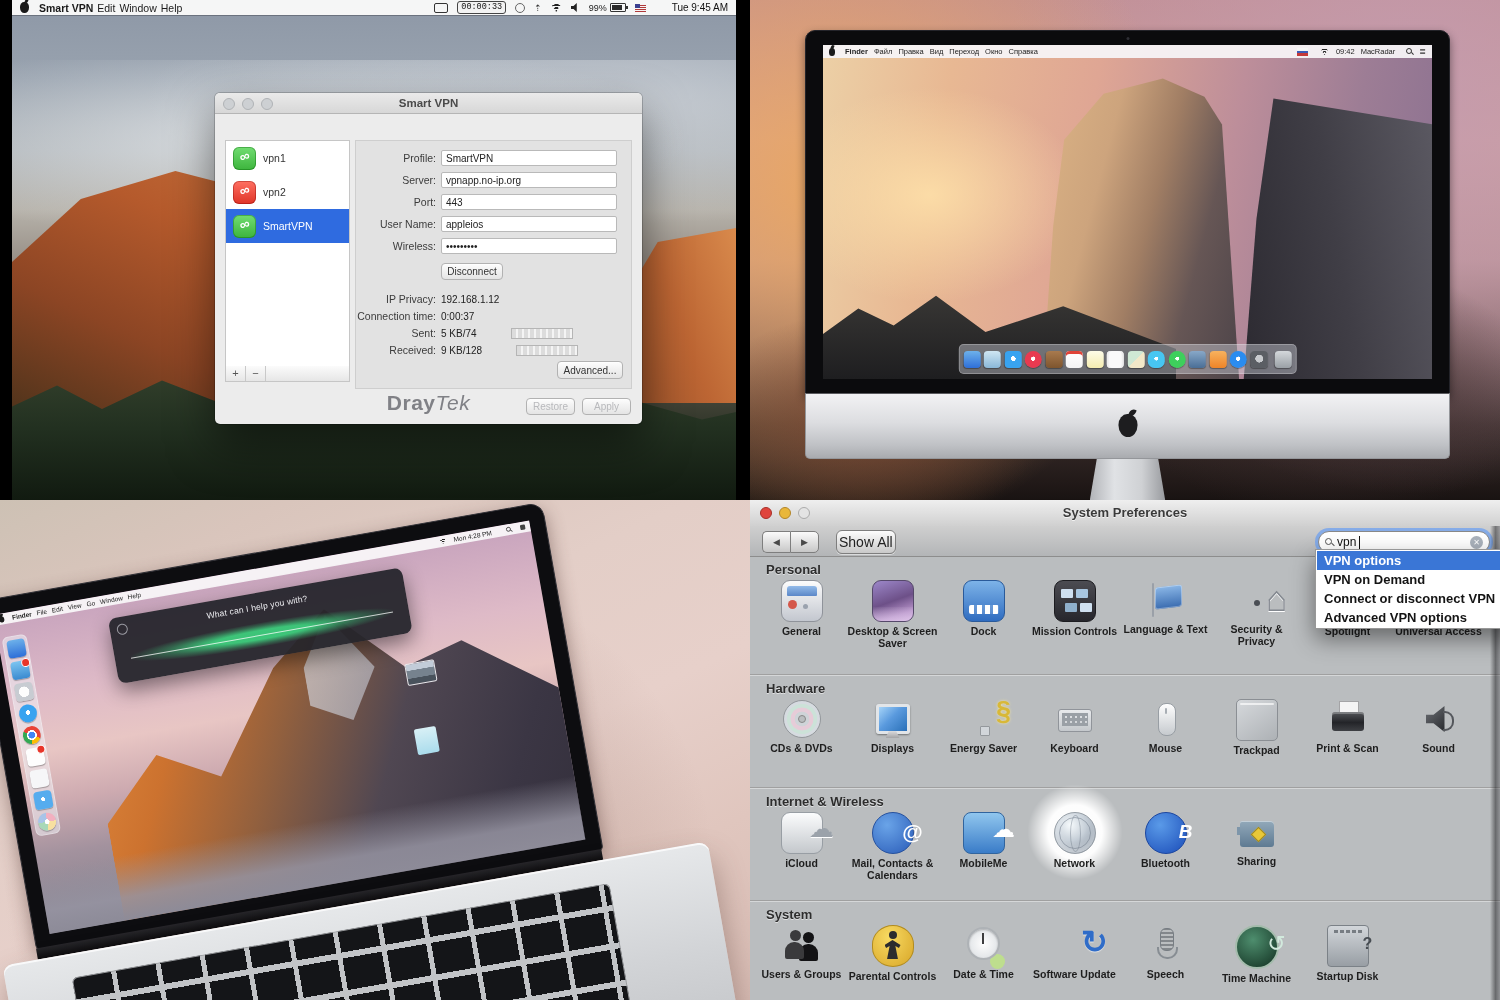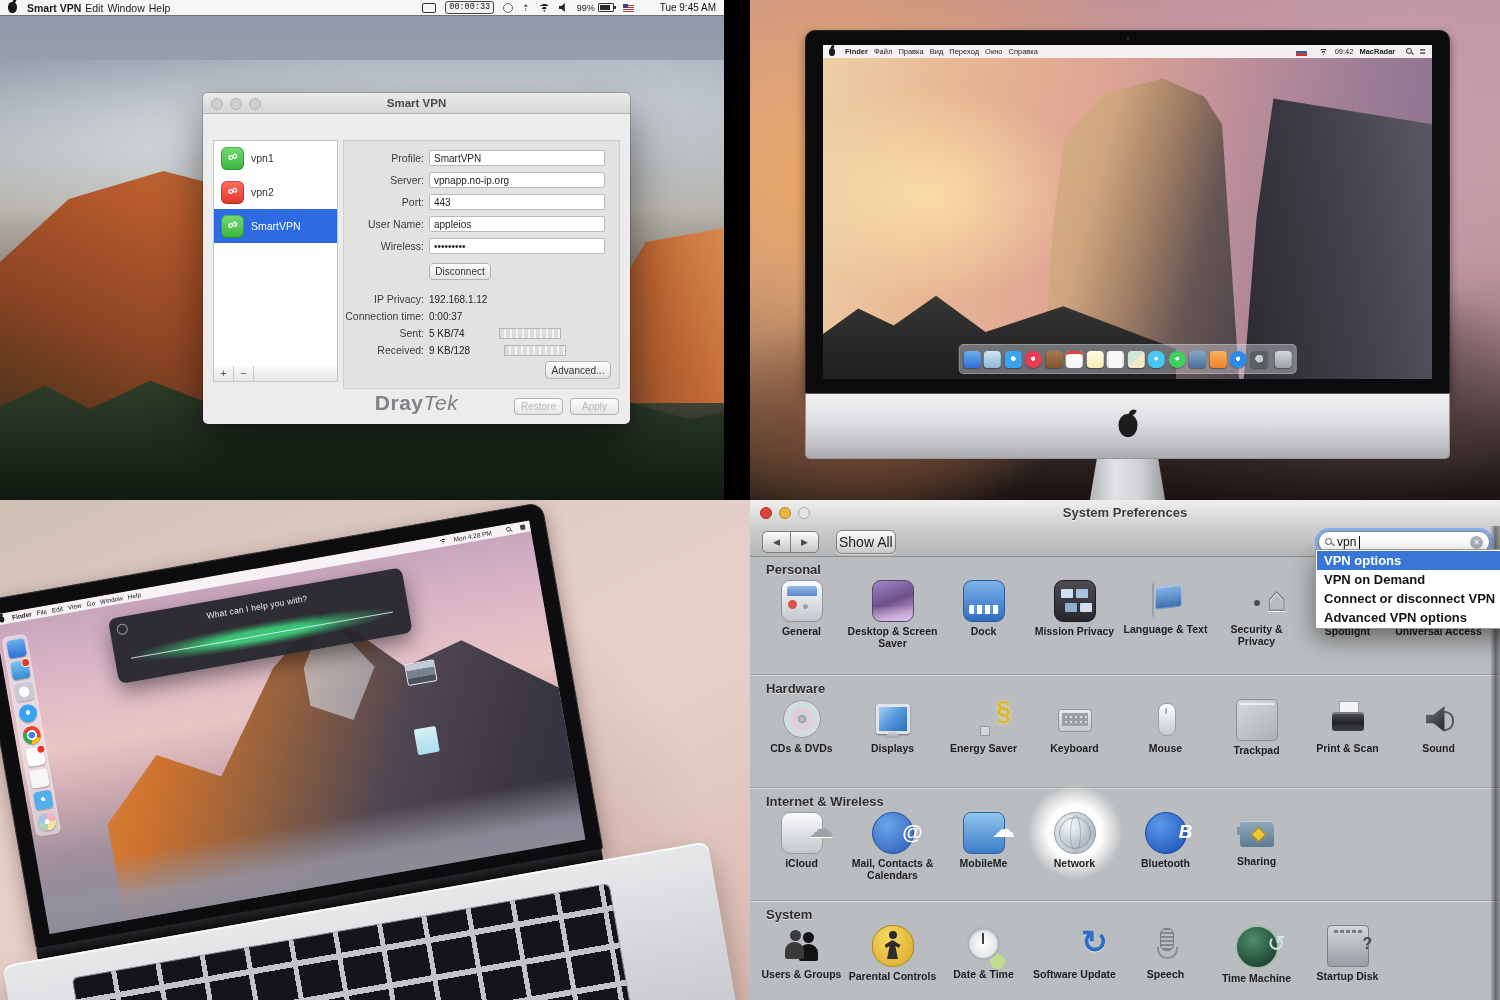--- a/index.html
+++ b/index.html
@@ -1,20 +1,20 @@
 <!DOCTYPE html>
 <html><head>
 <meta charset="utf-8">
 <style>
   html,body{margin:0;padding:0;background:#222}
   #stage{position:relative;width:1500px;height:1000px;overflow:hidden;font-family:"Liberation Sans",sans-serif;background:#000}
   .q{position:absolute;overflow:hidden}
 
   
-  #q1{left:0;top:0;width:724px;height:500px;background:linear-gradient(180deg,#8d97a6 0%,#99a3af 16%,#aab0b5 30%,#b6b2aa 42%,#8d837a 56%,#655d50 70%,#2e3428 86%,#161c12 100%)}
+  #q1{left:12px;top:0;width:724px;height:500px;background:linear-gradient(180deg,#8d97a6 0%,#99a3af 16%,#aab0b5 30%,#b6b2aa 42%,#8d837a 56%,#655d50 70%,#2e3428 86%,#161c12 100%)}
   #q1 .mist{position:absolute;left:0;top:60px;width:750px;height:200px;background:radial-gradient(ellipse at 35% 40%,rgba(235,238,240,.75),rgba(235,238,240,0) 60%),radial-gradient(ellipse at 80% 20%,rgba(225,228,232,.6),rgba(225,228,232,0) 55%)}
   #q1 .cliff-l{position:absolute;left:0;top:150px;width:430px;height:350px;background:linear-gradient(205deg,#cd7c44 0%,#b55a2c 35%,#8c4524 60%,#55351c 82%,#31251a 100%);clip-path:polygon(0 32%,16% 14%,38% 6%,60% 13%,76% 32%,86% 58%,100% 100%,0 100%)}
   #q1 .cliff-r{position:absolute;right:0;top:228px;width:135px;height:175px;background:linear-gradient(250deg,#d98a4c 0%,#bc6533 45%,#8c4a26 100%);clip-path:polygon(100% 0,100% 100%,0 100%,8% 52%,42% 8%)}
   #q1 .forest{position:absolute;left:0;bottom:0;width:750px;height:130px;background:linear-gradient(180deg,#33402c 0%,#223020 45%,#111a10 100%);clip-path:polygon(0 28%,6% 12%,12% 30%,20% 8%,28% 26%,36% 14%,46% 32%,58% 18%,70% 34%,82% 22%,92% 38%,100% 28%,100% 100%,0 100%)}
 
   .mbar{position:absolute;left:0;top:0;right:0;height:15px;background:rgba(249,249,249,.97);display:flex;align-items:center;padding:0 8px;font-size:10.5px;color:#1a1a1a;z-index:20;box-shadow:0 1px 0 rgba(0,0,0,.25)}
   .mbar .app{font-weight:700;margin-right:4px}
   .mbar .mitem{margin-right:4px}
   .mbar .grow{flex:1}
   .apl{display:inline-block;width:9px;height:11px;background:#1a1a1a;border-radius:45% 45% 48% 48%;position:relative;margin-right:10px}
@@ -392,21 +392,21 @@
             <span>Файл</span>
             <span>Правка</span>
             <span>Вид</span>
             <span>Переход</span>
             <span>Окно</span>
             <span>Справка</span>
             <span class="grow"></span>
             <span class="sic flag-ru"></span>
             <span class="sic wifi" style="transform:scale(.8)"></span>
             <span>09:42</span>
-            <span style="font-weight:700">MacRadar</span>
+            <span style="font-weight:400">MacRadar</span>
             <span class="sic mag"></span>
             <span class="lst">≣</span>
           </div>
           <div class="imac-dock">
             <i></i>
               <i></i>
               <i></i>
               <i></i>
               <i></i>
               <i></i>
@@ -516,21 +516,21 @@
           <div class="pitem">
               <span class="pi ic-desktop"></span>
               <span class="pl">Desktop &amp; Screen Saver</span>
             </div>
           <div class="pitem">
               <span class="pi ic-dock"></span>
               <span class="pl">Dock</span>
             </div>
           <div class="pitem">
               <span class="pi ic-mission"></span>
-              <span class="pl">Mission Privacy</span>
+              <span class="pl">Mission Controls</span>
             </div>
           <div class="pitem">
               <span class="pi ic-language"></span>
               <span class="pl">Language &amp; Text</span>
             </div>
           <div class="pitem">
               <span class="pi ic-security"></span>
               <span class="pl">Security &amp; Privacy</span>
             </div>
           <div class="pitem">

